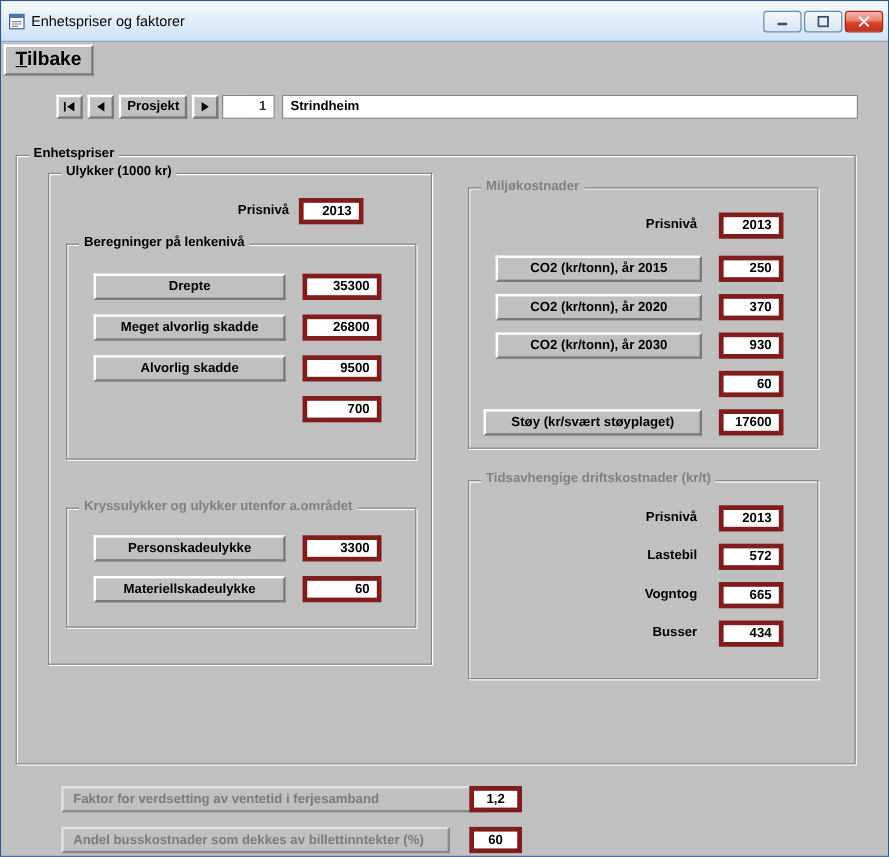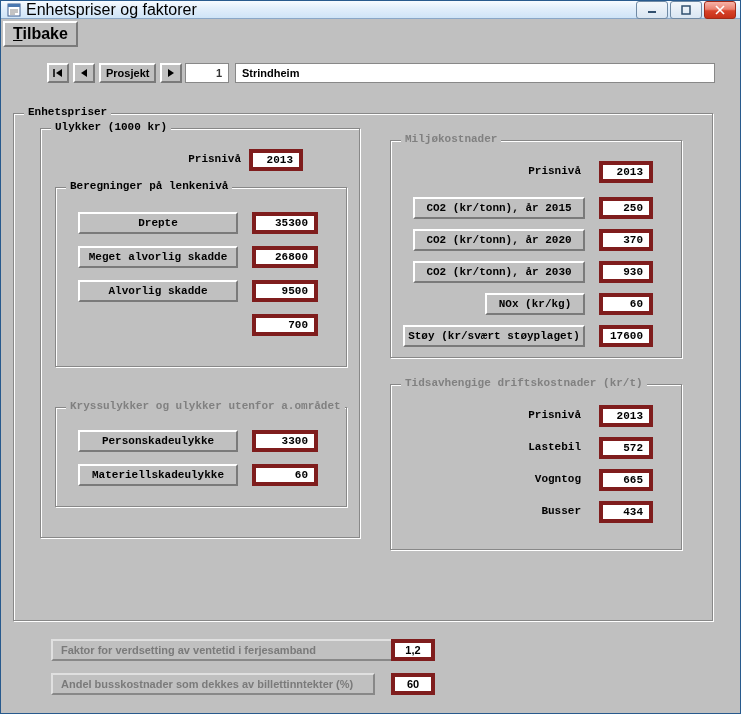--- a/index.html
+++ b/index.html
@@ -13,28 +13,28 @@
   .window {
     width: 741px;
     height: 714px;
     border: 1px solid #285a8d;
     position: relative;
     background: #c0c0c0;
     display: flex;
     flex-direction: column;
   }
   .titlebar {
-    height: 18px;
+    height: 34px;
     background: linear-gradient(to bottom, #f7fbff 0%, #e3effb 40%, #cfe4f7 100%);
     border-bottom: 1px solid #8aa7c7;
     display: flex;
     align-items: center;
     padding: 0 4px 0 6px;
     color: #000;
-    font-size: 16px;
+    font-size: 12px;
   }
   .titlebar .appicon {
     width: 14px; height: 14px;
     margin-right: 5px;
     display: flex; align-items: center; justify-content: center;
   }
   .appicon svg { display: block; }
   .titlebar .title { flex: 1; }
   .titlebtns { display: flex; gap: 2px; }
   .titlebtn {
@@ -214,21 +214,21 @@
       <div class="navbtn">
         <svg width="10" height="10">
             <polygon points="1,1 1,9 7,5" fill="#000"></polygon>
             <line x1="9" y1="1" x2="9" y2="9" stroke="#000" stroke-width="1.5"></line>
           </svg>
       </div>
     </div>
     <div class="numbox projnum">1</div>
     <div class="txtbox projname" style="font-weight:bold;">Strindheim</div>
 
-    <div class="gbox" style="left:12px; top:64px; width:700px; height:508px;font-family:Liberation Mono, monospace;">
+    <div class="gbox" style="left:12px; top:64px; width:700px; height:508px;">
       <div class="legend">Enhetspriser</div>
 
       <div class="gbox" style="left:26px; top:14px; width:320px; height:410px;">
         <div class="legend">Ulykker (1000 kr)</div>
 
         <div class="lbl" style="left:110px; top:24px; width:90px;">Prisnivå</div>
         <div class="val" style="left:208px; top:20px; width:54px;">2013</div>
 
         <div class="gbox" style="left:14px; top:58px; width:292px; height:180px;">
           <div class="legend">Beregninger på lenkenivå</div>
@@ -264,21 +264,20 @@
 
         <div class="rbtn" style="left:22px; top:56px; width:172px;">CO2 (kr/tonn), år 2015</div>
         <div class="val" style="left:208px; top:56px; width:54px;">250</div>
 
         <div class="rbtn" style="left:22px; top:88px; width:172px;">CO2 (kr/tonn), år 2020</div>
         <div class="val" style="left:208px; top:88px; width:54px;">370</div>
 
         <div class="rbtn" style="left:22px; top:120px; width:172px;">CO2 (kr/tonn), år 2030</div>
         <div class="val" style="left:208px; top:120px; width:54px;">930</div>
 
-        <div class="rbtn" style="left:94px; top:152px; width:100px;">NOx (kr/kg)</div>
         <div class="val" style="left:208px; top:152px; width:54px;">60</div>
 
         <div class="rbtn" style="left:12px; top:184px; width:182px;">Støy (kr/svært støyplaget)</div>
         <div class="val" style="left:208px; top:184px; width:54px;">17600</div>
       </div>
 
       <div class="gbox" style="left:376px; top:270px; width:292px; height:166px;">
         <div class="legend dim">Tidsavhengige driftskostnader (kr/t)</div>
 
         <div class="lbl" style="left:100px; top:24px; width:90px;">Prisnivå</div>

